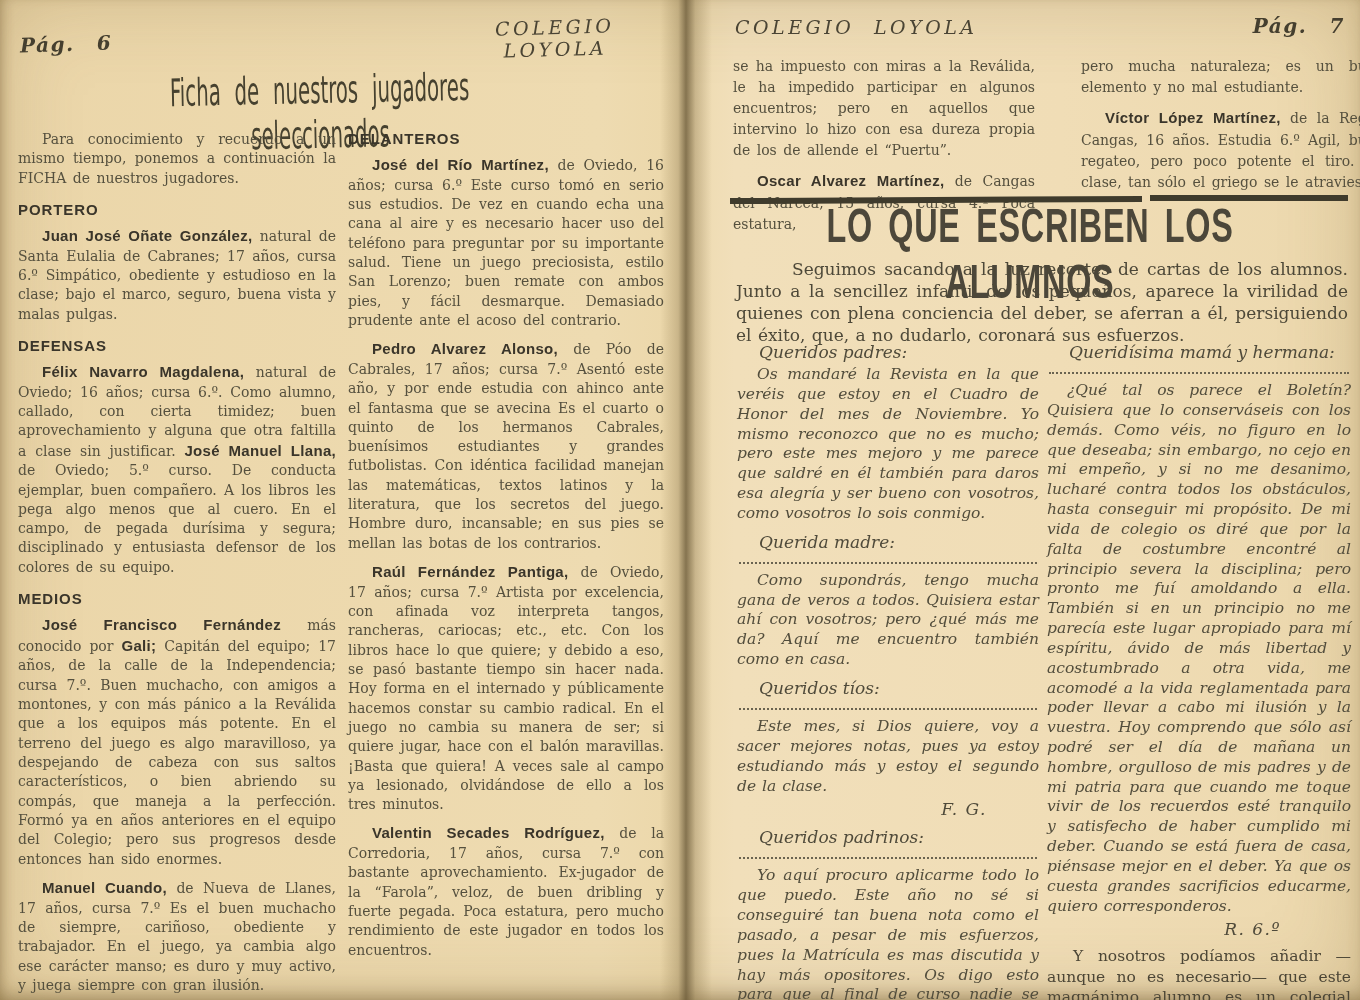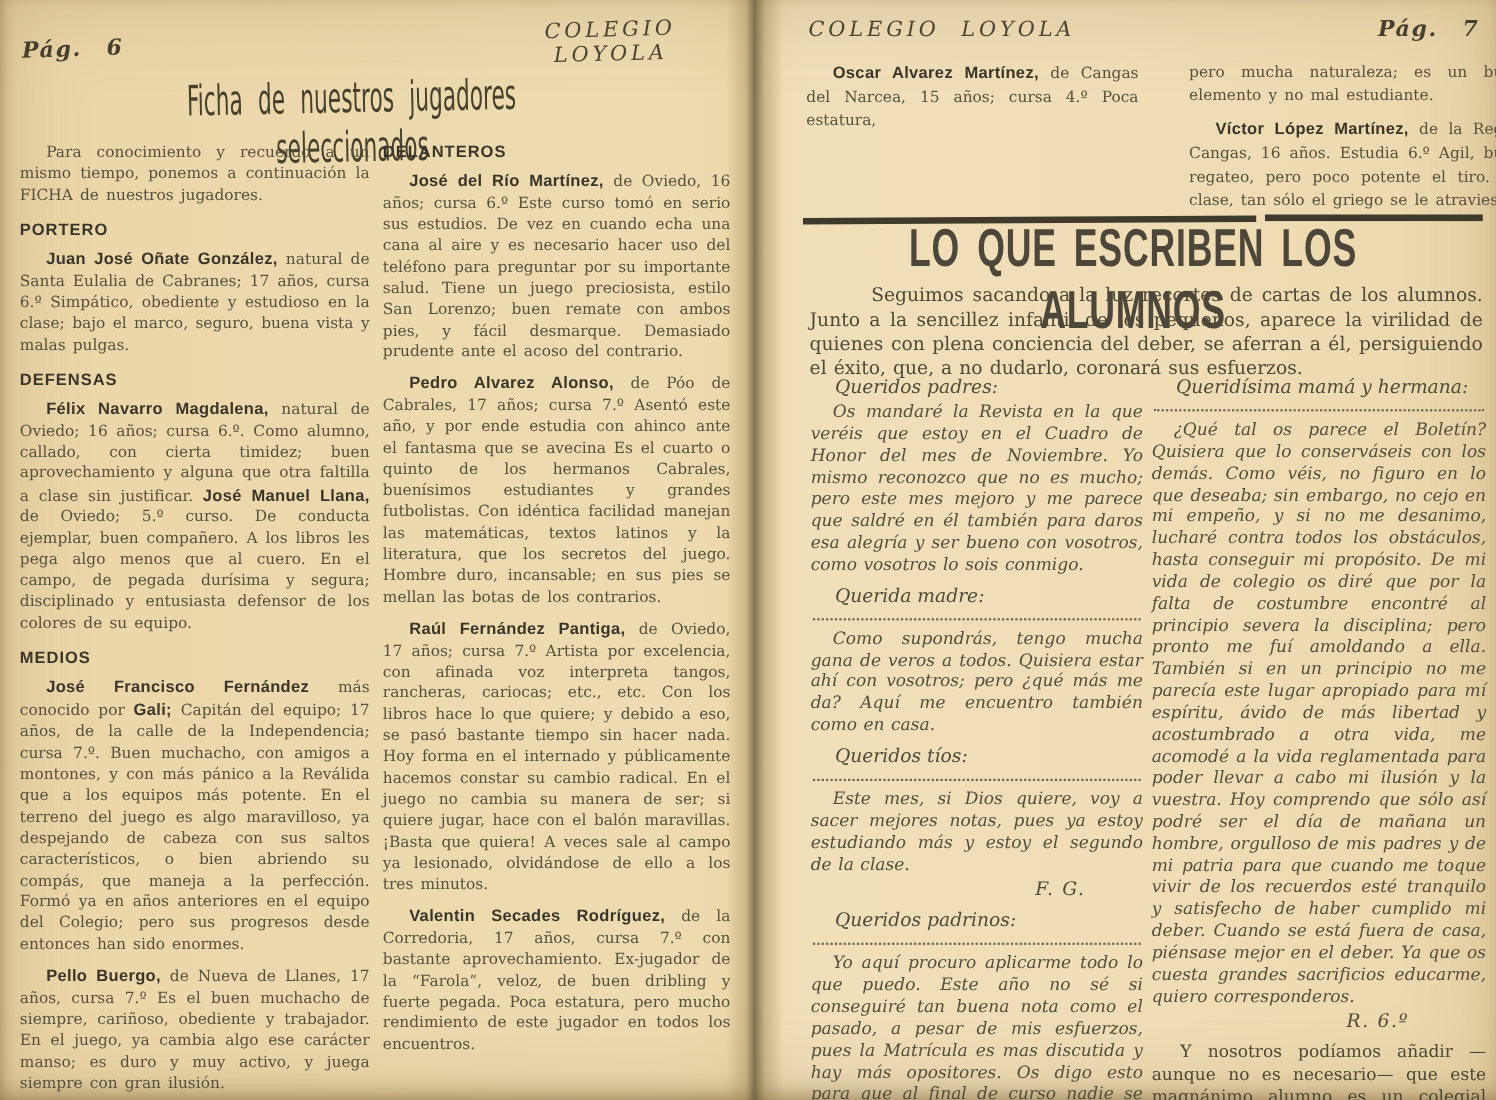--- a/index.html
+++ b/index.html
@@ -50,39 +50,40 @@
       <p class="bp">Para conocimiento y recuerdo a un mismo tiempo, ponemos a continuación la FICHA de nuestros jugadores.</p>
 
       <h3 class="sec">PORTERO</h3>
       <p class="bp"><span class="nm">Juan José Oñate González,</span><span> natural de Santa Eulalia de Cabranes; 17 años, cursa 6.º Simpático, obediente y estudioso en la clase; bajo el marco, seguro, buena vista y malas pulgas.</span></p>
 
       <h3 class="sec">DEFENSAS</h3>
       <p class="bp"><span class="nm">Félix Navarro Magdalena,</span><span> natural de Oviedo; 16 años; cursa 6.º. Como alumno, callado, con cierta timidez; buen aprovechamiento y alguna que otra faltilla a clase sin justificar. </span><span class="nm">José Manuel Llana,</span><span> de Oviedo; 5.º curso. De conducta ejemplar, buen compañero. A los libros les pega algo menos que al cuero. En el campo, de pegada durísima y segura; disciplinado y entusiasta defensor de los colores de su equipo.</span></p>
 
       <h3 class="sec">MEDIOS</h3>
       <p class="bp"><span class="nm">José Francisco Fernández</span><span> más conocido por </span><span class="nm">Gali;</span><span> Capitán del equipo; 17 años, de la calle de la Independencia; cursa 7.º. Buen muchacho, con amigos a montones, y con más pánico a la Reválida que a los equipos más potente. En el terreno del juego es algo maravilloso, ya despejando de cabeza con sus saltos característicos, o bien abriendo su compás, que maneja a la perfección. Formó ya en años anteriores en el equipo del Colegio; pero sus progresos desde entonces han sido enormes.</span></p>
-      <p class="bp"><span class="nm">Pello Buergo,</span><span> de Nueva de Llanes, 17 años, cursa 7.º Es el buen muchacho de siempre, cariñoso, obediente y trabajador. En el juego, ya cambia algo ese carácter manso; es duro y muy activo, y juega siempre con gran ilusión.</span></p>
+      <p class="bp"><span class="nm">Manuel Cuando,</span><span> de Nueva de Llanes, 17 años, cursa 7.º Es el buen muchacho de siempre, cariñoso, obediente y trabajador. En el juego, ya cambia algo ese carácter manso; es duro y muy activo, y juega siempre con gran ilusión.</span></p>
       <p class="bp"><span class="nm">Ramón Cuétara,</span><span> de Ribadesella, 17 años; cursa 7.º Alumno ejemplar en comportamiento y estudios; dotes, que aporta al juego en esa misma proporción.</span></p>
     </div>
 
     <div class="col" style="left:348px;top:126px;width:316px;">
       <h3 class="sec" style="margin-top:4px;">DELANTEROS</h3>
       <p class="bp"><span class="nm">José del Río Martínez,</span><span> de Oviedo, 16 años; cursa 6.º Este curso tomó en serio sus estudios. De vez en cuando echa una cana al aire y es necesario hacer uso del teléfono para preguntar por su importante salud. Tiene un juego preciosista, estilo San Lorenzo; buen remate con ambos pies, y fácil desmarque. Demasiado prudente ante el acoso del contrario.</span></p>
       <p class="bp"><span class="nm">Pedro Alvarez Alonso,</span><span> de Póo de Cabrales, 17 años; cursa 7.º Asentó este año, y por ende estudia con ahinco ante el fantasma que se avecina Es el cuarto o quinto de los hermanos Cabrales, buenísimos estudiantes y grandes futbolistas. Con idéntica facilidad manejan las matemáticas, textos latinos y la literatura, que los secretos del juego. Hombre duro, incansable; en sus pies se mellan las botas de los contrarios.</span></p>
       <p class="bp"><span class="nm">Raúl Fernández Pantiga,</span><span> de Oviedo, 17 años; cursa 7.º Artista por excelencia, con afinada voz interpreta tangos, rancheras, cariocas; etc., etc. Con los libros hace lo que quiere; y debido a eso, se pasó bastante tiempo sin hacer nada. Hoy forma en el internado y públicamente hacemos constar su cambio radical. En el juego no cambia su manera de ser; si quiere jugar, hace con el balón maravillas. ¡Basta que quiera! A veces sale al campo ya lesionado, olvidándose de ello a los tres minutos.</span></p>
       <p class="bp"><span class="nm">Valentin Secades Rodríguez,</span><span> de la Corredoria, 17 años, cursa 7.º con bastante aprovechamiento. Ex-jugador de la “Farola”, veloz, de buen dribling y fuerte pegada. Poca estatura, pero mucho rendimiento de este jugador en todos los encuentros.</span></p>
 
     </div>
   </section>
 
   <section>
     <div class="masthead" style="left:735px;top:16px;">COLEGIO LOYOLA</div>
     <div class="pagelabel" style="left:1249px;top:14px;width:96px;text-align:right;">Pág. 7</div>
 
     <div class="col" style="left:733px;top:56px;width:302px;">
+      <p class="bp bp7" style="text-indent:0;">se ha impuesto con miras a la Reválida, le ha impedido participar en algunos encuentros; pero en aquellos que intervino lo hizo con esa dureza propia de los de allende el “Puertu”.</p>
       <p class="bp bp7"><span class="nm">Oscar Alvarez Martínez,</span><span> de Cangas del Narcea, 15 años; cursa 4.º Poca estatura,</span></p>
     </div>
     <div class="col" style="left:1081px;top:56px;width:303px;">
       <p class="bp bp7" style="text-indent:0;">pero mucha naturaleza; es un buen elemento y no mal estudiante.</p>
       <p class="bp bp7"><span class="nm">Víctor López Martínez,</span><span> de la Regla, Cangas, 16 años. Estudia 6.º Agil, buen regateo, pero poco potente el tiro. En clase, tan sólo el griego se le atraviesa.</span></p>
     </div>
 
     <div class="rule" style="left:730px;top:197px;width:412px;transform:rotate(-0.3deg);"></div>
     <div class="rule" style="left:1150px;top:195px;width:198px;"></div>
 

